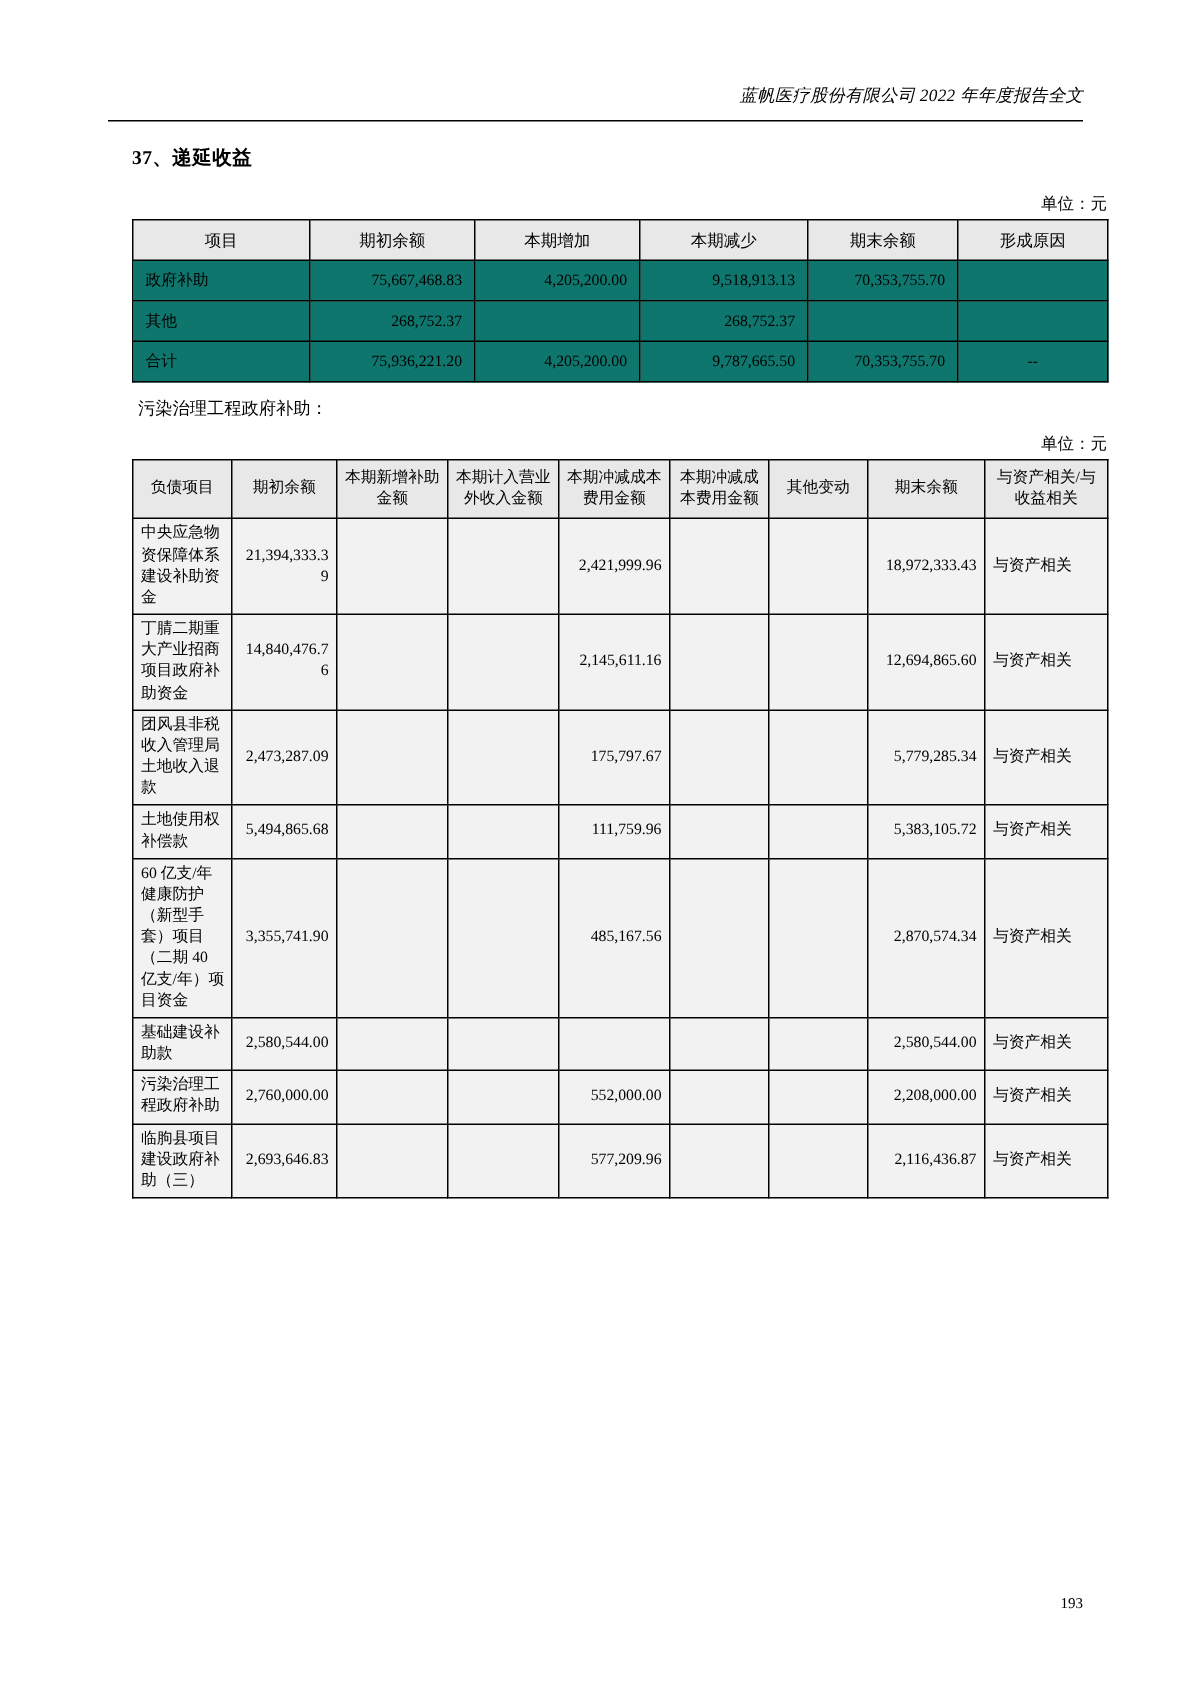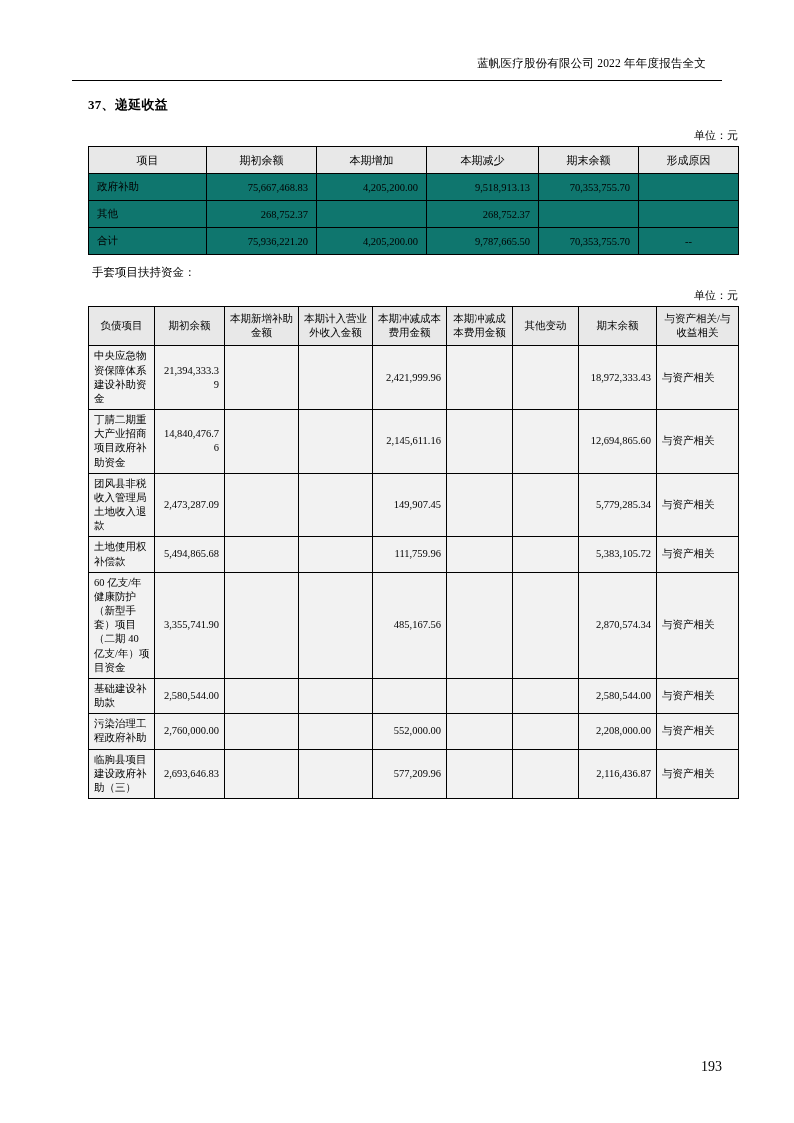--- a/index.html
+++ b/index.html
@@ -17,24 +17,25 @@
   .page {
     position: relative;
     width: 794px;
     height: 1123px;
     box-sizing: border-box;
     padding: 0;
   }
   .header {
     position: absolute;
     top: 56px;
-    right: 88px;
+    right: 72px;
     font-size: 11.5px;
     color: #000;
     letter-spacing: 0.2px;
+    font-style: italic;
   }
   .header-rule {
     position: absolute;
     top: 80px;
     left: 72px;
     right: 72px;
     border-bottom: 1px solid #000;
     height: 0;
   }
   .content {
@@ -101,21 +102,21 @@
     background: #f2f2f2;
     line-height: 1.35;
   }
   .t2 td.lbl { text-align: left; padding-left: 5px; }
   .t2 td.num { text-align: right; padding-right: 5px; }
 
   .pagenum {
     position: absolute;
     bottom: 48px;
     right: 72px;
-    font-size: 14px;
+    font-size: 10px;
   }
 </style>
 </head>
 <body>
 
 <div class="page">
 
   <div class="header">蓝帆医疗股份有限公司 2022 年年度报告全文</div>
   <div class="header-rule"></div>
 
@@ -165,21 +166,21 @@
           <td class="lbl">合计</td>
           <td class="num">75,936,221.20</td>
           <td class="num">4,205,200.00</td>
           <td class="num">9,787,665.50</td>
           <td class="num">70,353,755.70</td>
           <td class="ctr">--</td>
         </tr>
       </tbody>
     </table>
 
-    <div class="para">手套项目扶持资金：</div>
+    <div class="para">污染治理工程政府补助：</div>
 
     <div class="unit-line">单位：元</div>
 
     <table class="t2">
       <colgroup>
         <col style="width:66px">
         <col style="width:70px">
         <col style="width:74px">
         <col style="width:74px">
         <col style="width:74px">
@@ -222,21 +223,21 @@
           <td class="num"></td>
           <td class="num"></td>
           <td class="num">12,694,865.60</td>
           <td class="lbl">与资产相关</td>
         </tr>
         <tr>
           <td class="lbl">团风县非税收入管理局土地收入退款</td>
           <td class="num">2,473,287.09</td>
           <td class="num"></td>
           <td class="num"></td>
-          <td class="num">149,907.45</td>
+          <td class="num">175,797.67</td>
           <td class="num"></td>
           <td class="num"></td>
           <td class="num">5,779,285.34</td>
           <td class="lbl">与资产相关</td>
         </tr>
         <tr>
           <td class="lbl">土地使用权补偿款</td>
           <td class="num">5,494,865.68</td>
           <td class="num"></td>
           <td class="num"></td>

